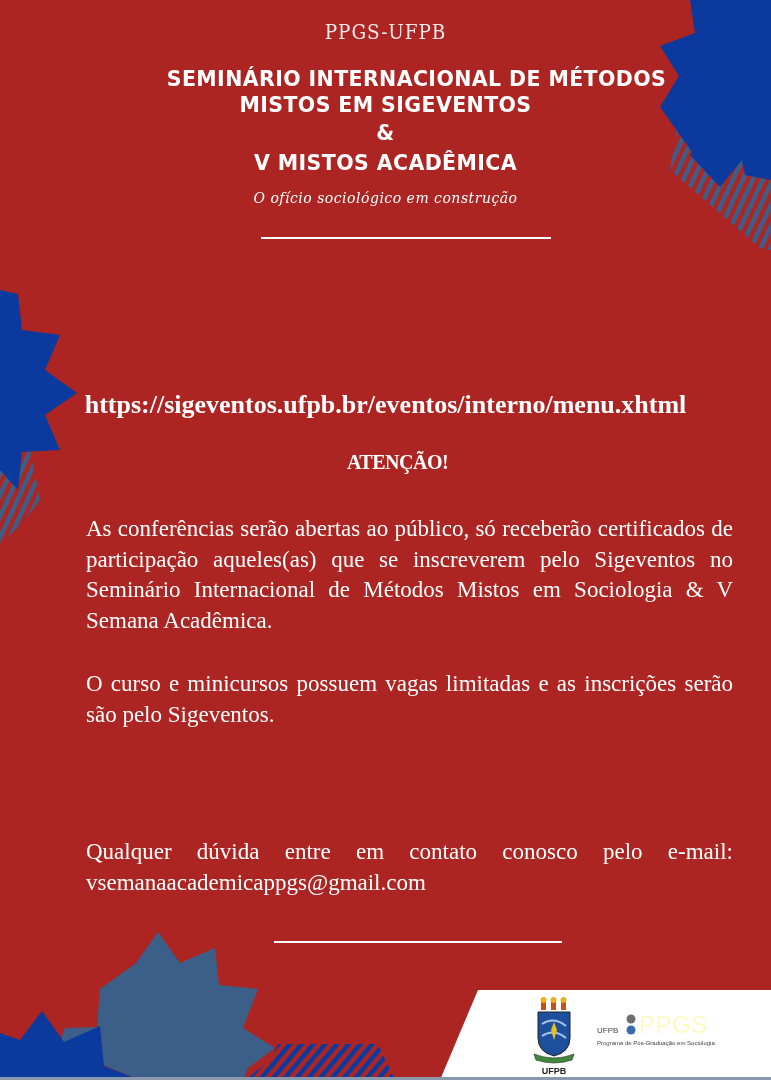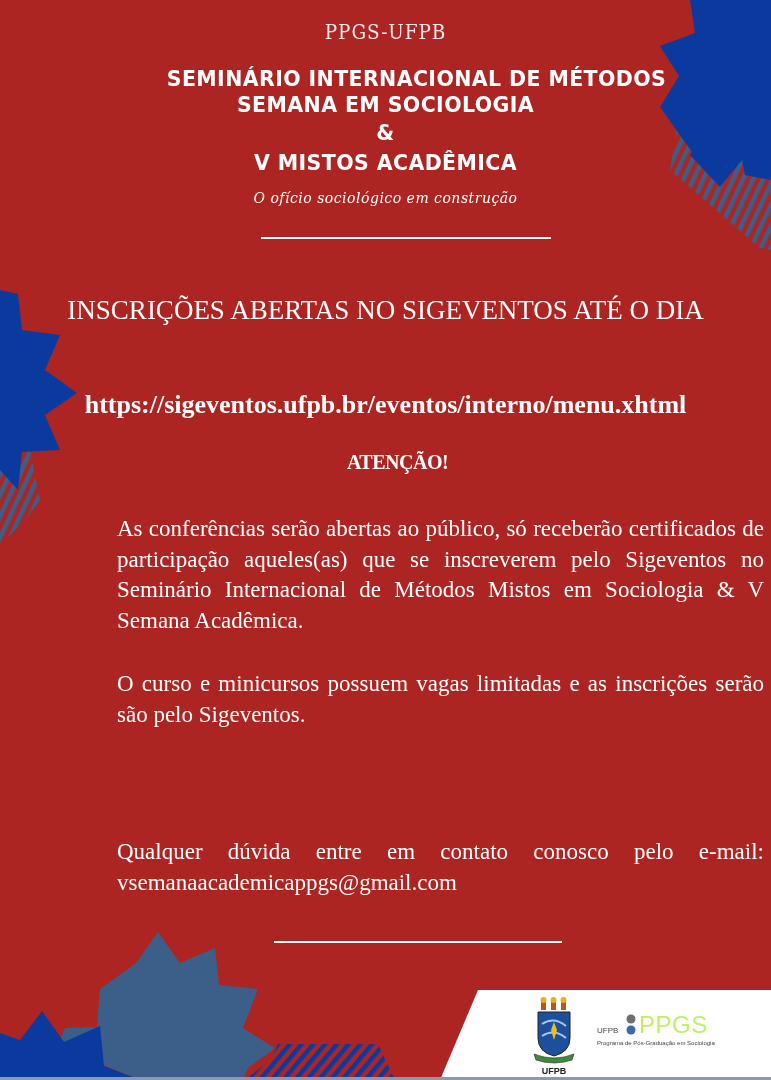--- a/index.html
+++ b/index.html
@@ -8,26 +8,26 @@
   .abs { position:absolute; }
   .center { text-align:center; left:0; width:771px; }
   .org { top:20px; font-family:"DejaVu Serif", serif; font-size:20px; letter-spacing:1px; color:#f5eaea; font-weight:normal; transform:scaleX(0.92); }
   .title { font-family:"DejaVu Sans", sans-serif; font-weight:bold; font-size:20.5px; line-height:26px; letter-spacing:0.4px; }
   .t1 { top:66px;margin-left:31px; } .t2 { top:92px; } .amp { top:120px; } .t3 { top:150px; }
   .subtitle { top:190px; font-family:"DejaVu Serif", serif; font-style:italic; font-size:14px; letter-spacing:0.5px; }
   .rule { background:#fff; height:2px; }
   .announce { top:292px; font-size:27px; line-height:36px; font-family:"Liberation Serif", serif; }
   .url { top:390px; font-size:26px;font-weight:bold; }
   .attn { top:451px; font-size:20px; font-weight:bold; letter-spacing:-0.5px;margin-left:12px; }
-  .para { left:86px; width:647px; font-size:23px; line-height:30.5px; text-align:justify; text-align-last:left;margin-left:31px; }
+  .para { left:86px; width:647px; font-size:23px; line-height:30.5px; text-align:justify; text-align-last:left; }
   .p1 { top:514px; } .p2 { top:669px; } .p3 { top:837px; }
   .ufpb-logo { left:528px; top:996px; width:52px; height:84px; }
   .ppgs-logo { left:597px; top:1013px; width:116px; height:40px; color:#555; font-family:"Liberation Sans", sans-serif; }
   .ppgs-small { position:absolute; left:0; top:13px; font-size:8px; color:#444; }
-  .ppgs-big { position:absolute; left:42px; top:-2px; font-size:24px; color:#bef264; letter-spacing:0.5px; }
+  .ppgs-big { position:absolute; left:42px; top:-2px; font-size:24px; color:#fef9c3; letter-spacing:0.5px; }
   .ppgs-sub { position:absolute; left:0; top:27px; font-size:6px; color:#444; white-space:nowrap; }
   .ufpb-text { position:absolute; left:0; bottom:4px; width:52px; text-align:center; font-family:"Liberation Sans", sans-serif; font-weight:bold; font-size:9px; color:#222; }
 </style>
 </head>
 <body>
 
 <svg class="deco" viewBox="0 0 771 1080" xmlns="http://www.w3.org/2000/svg">
   <defs>
     <pattern id="stripesSlate" patternUnits="userSpaceOnUse" width="9" height="9" patternTransform="rotate(25)">
       <rect width="9" height="9" fill="#AD2522"></rect>
@@ -53,30 +53,29 @@
 
   <polygon points="278,1044 378,1044 395,1080 245,1080 270,1060" fill="url(#stripesBlue)"></polygon>
 
   <polygon points="478,990 771,990 771,1080 440,1080" fill="#FFFFFF"></polygon>
   <rect x="0" y="1077" width="771" height="3" fill="#8a9aac"></rect>
 </svg>
 
 <div class="abs center org">PPGS-UFPB</div>
 
 <div class="abs center title t1">SEMINÁRIO INTERNACIONAL DE MÉTODOS</div>
-<div class="abs center title t2">SEMANA EM SOCIOLOGIA</div>
+<div class="abs center title t2">MISTOS EM SIGEVENTOS</div>
 <div class="abs center title amp">&amp;</div>
 <div class="abs center title t3">V MISTOS ACADÊMICA</div>
 
 <div class="abs center subtitle">O ofício sociológico em construção</div>
 
 <div class="abs rule" style="left:261px; top:237px; width:290px;"></div>
 
 <div class="abs center announce">
-  <div>INSCRIÇÕES ABERTAS NO SIGEVENTOS ATÉ O DIA</div>
 </div>
 
 <div class="abs center url">https://sigeventos.ufpb.br/eventos/interno/menu.xhtml</div>
 
 <div class="abs center attn">ATENÇÃO!</div>
 
 <div class="abs para p1">As conferências serão abertas ao público, só receberão certificados de participação aqueles(as) que se inscreverem pelo Sigeventos no Seminário Internacional de Métodos Mistos em Sociologia &amp; V Semana Acadêmica.</div>
 <div class="abs para p2">O curso e minicursos possuem vagas limitadas e as inscrições serão são pelo Sigeventos.</div>
 <div class="abs para p3">Qualquer dúvida entre em contato conosco pelo e-mail: vsemanaacademicappgs@gmail.com</div>
 

